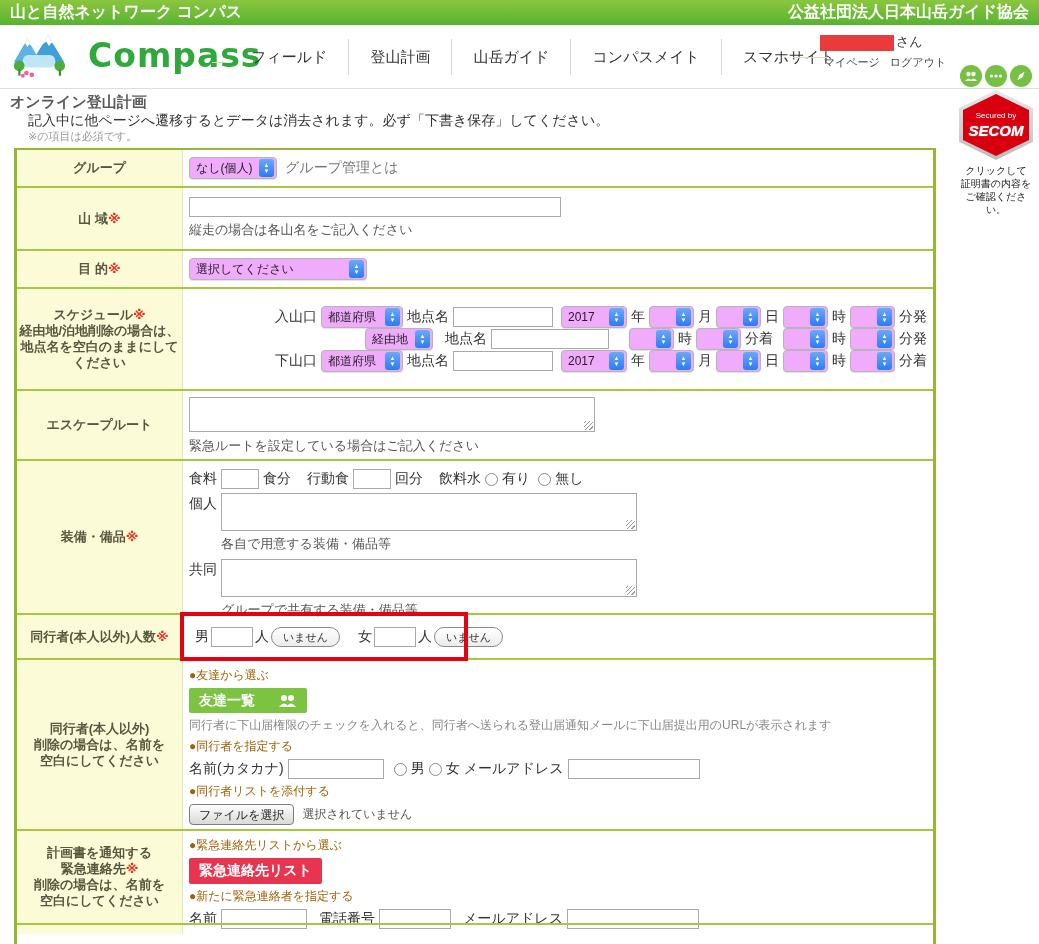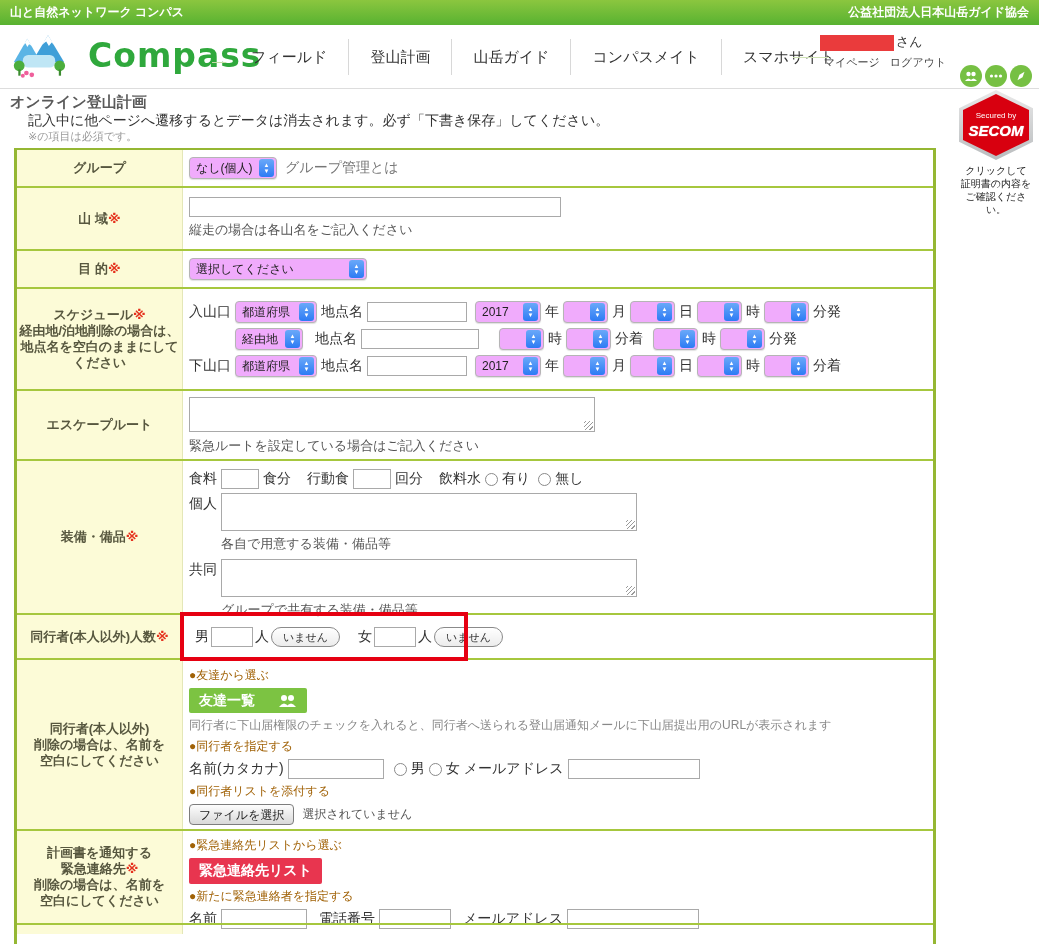--- a/index.html
+++ b/index.html
@@ -2,21 +2,21 @@
 <html><head>
 <meta charset="utf-8">
 <style>
   * { box-sizing: border-box; margin: 0; padding: 0; }
   html,body { width:1039px; height:944px; overflow:hidden; background:#fff;
     font-family:"Liberation Sans","DejaVu Sans",sans-serif; color:#333; }
 
   
   .topbar { position:absolute; left:0; top:0; width:1039px; height:25px;
     background:linear-gradient(#8bc63f,#58b231); display:flex; justify-content:space-between;
-    align-items:center; padding:0 10px; color:#fff; font-size:12px; font-weight:bold; }
+    align-items:center; padding:0 10px; color:#fff; font-size:16px; font-weight:bold; }
 
   
   .header { position:absolute; left:0; top:25px; width:1039px; height:64px; background:#fff;
     border-bottom:1px solid #ddd; }
   .logo { position:absolute; left:12px; top:6px; display:flex; align-items:center; cursor:pointer; }
   .logo-text { font-size:33px; font-weight:800; color:#2fa83c; letter-spacing:1px; margin-left:22px;
     font-family:"DejaVu Sans",sans-serif; }
   .logo-dash { position:absolute; left:212px; top:37px; width:14px; height:1px; background:#c9dca9; }
   .nav { position:absolute; left:230px; top:10px; height:44px; display:flex; align-items:center; }
   .nav-item { font-size:15px; color:#333; padding:0 21px; cursor:pointer; text-decoration:none; white-space:nowrap; }
@@ -229,21 +229,21 @@
           </span>
       </div>
     </div>
   </div>
 
   <div class="frow" style="height:102px;">
     <div class="fl">
       <span><span>スケジュール</span><span class="req">※</span></span>
       <span>経由地/泊地削除の場合は、地点名を空白のままにしてください</span>
     </div>
-    <div class="fc" style="gap:5px;">
+    <div class="fc" style="align-items:flex-end;">
       <div class="hrow">
         <span>入山口</span>
         <div class="sel" style="width:82px;">
           <span class="val">都道府県</span>
           <span class="stepper">
               <span>▲</span>
               <span>▼</span>
             </span>
         </div>
         <span>地点名</span>

